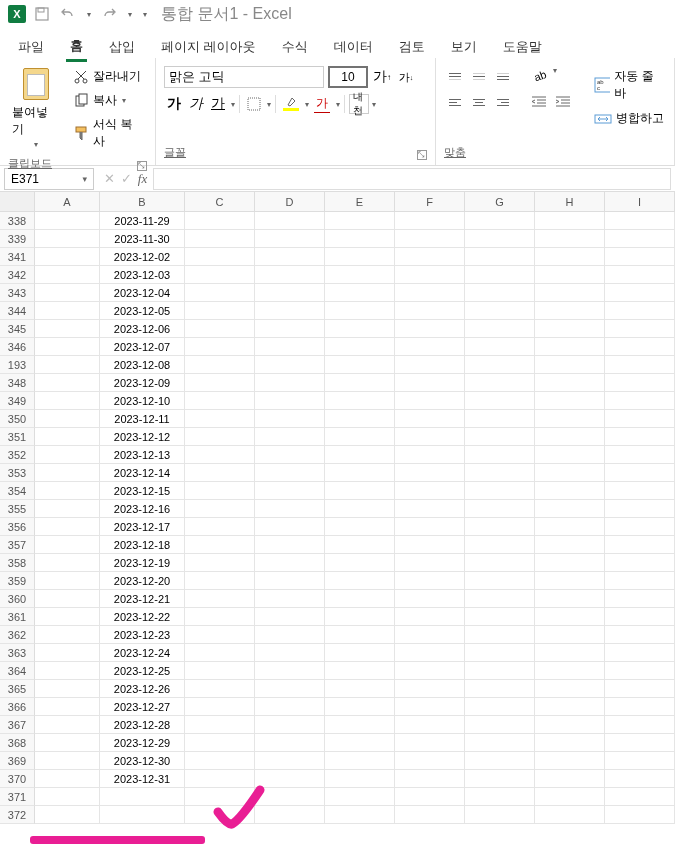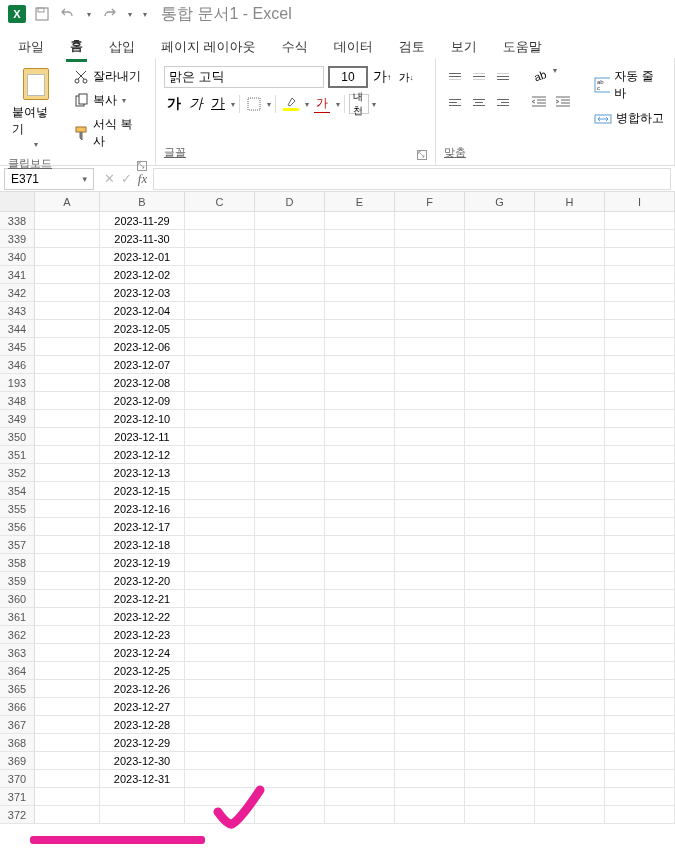--- a/index.html
+++ b/index.html
@@ -359,32 +359,20 @@
         <div class="cell col-B">2023-11-30</div>
         <div class="cell col-C"></div>
         <div class="cell col-D"></div>
         <div class="cell col-E"></div>
         <div class="cell col-F"></div>
         <div class="cell col-G"></div>
         <div class="cell col-H"></div>
         <div class="cell col-I"></div>
       </div>
       <div class="row">
-        <div class="row-h">340</div>
-        <div class="cell col-A"></div>
-        <div class="cell col-B">2023-12-01</div>
-        <div class="cell col-C"></div>
-        <div class="cell col-D"></div>
-        <div class="cell col-E"></div>
-        <div class="cell col-F"></div>
-        <div class="cell col-G"></div>
-        <div class="cell col-H"></div>
-        <div class="cell col-I"></div>
-      </div>
-      <div class="row">
         <div class="row-h">341</div>
         <div class="cell col-A"></div>
         <div class="cell col-B">2023-12-02</div>
         <div class="cell col-C"></div>
         <div class="cell col-D"></div>
         <div class="cell col-E"></div>
         <div class="cell col-F"></div>
         <div class="cell col-G"></div>
         <div class="cell col-H"></div>
         <div class="cell col-I"></div>
@@ -506,20 +494,32 @@
         <div class="cell col-E"></div>
         <div class="cell col-F"></div>
         <div class="cell col-G"></div>
         <div class="cell col-H"></div>
         <div class="cell col-I"></div>
       </div>
       <div class="row">
         <div class="row-h">352</div>
         <div class="cell col-A"></div>
         <div class="cell col-B">2023-12-13</div>
+        <div class="cell col-C"></div>
+        <div class="cell col-D"></div>
+        <div class="cell col-E"></div>
+        <div class="cell col-F"></div>
+        <div class="cell col-G"></div>
+        <div class="cell col-H"></div>
+        <div class="cell col-I"></div>
+      </div>
+      <div class="row">
+        <div class="row-h">353</div>
+        <div class="cell col-A"></div>
+        <div class="cell col-B">2023-12-14</div>
         <div class="cell col-C"></div>
         <div class="cell col-D"></div>
         <div class="cell col-E"></div>
         <div class="cell col-F"></div>
         <div class="cell col-G"></div>
         <div class="cell col-H"></div>
         <div class="cell col-I"></div>
       </div>
       <div class="row">
         <div class="row-h">354</div>

